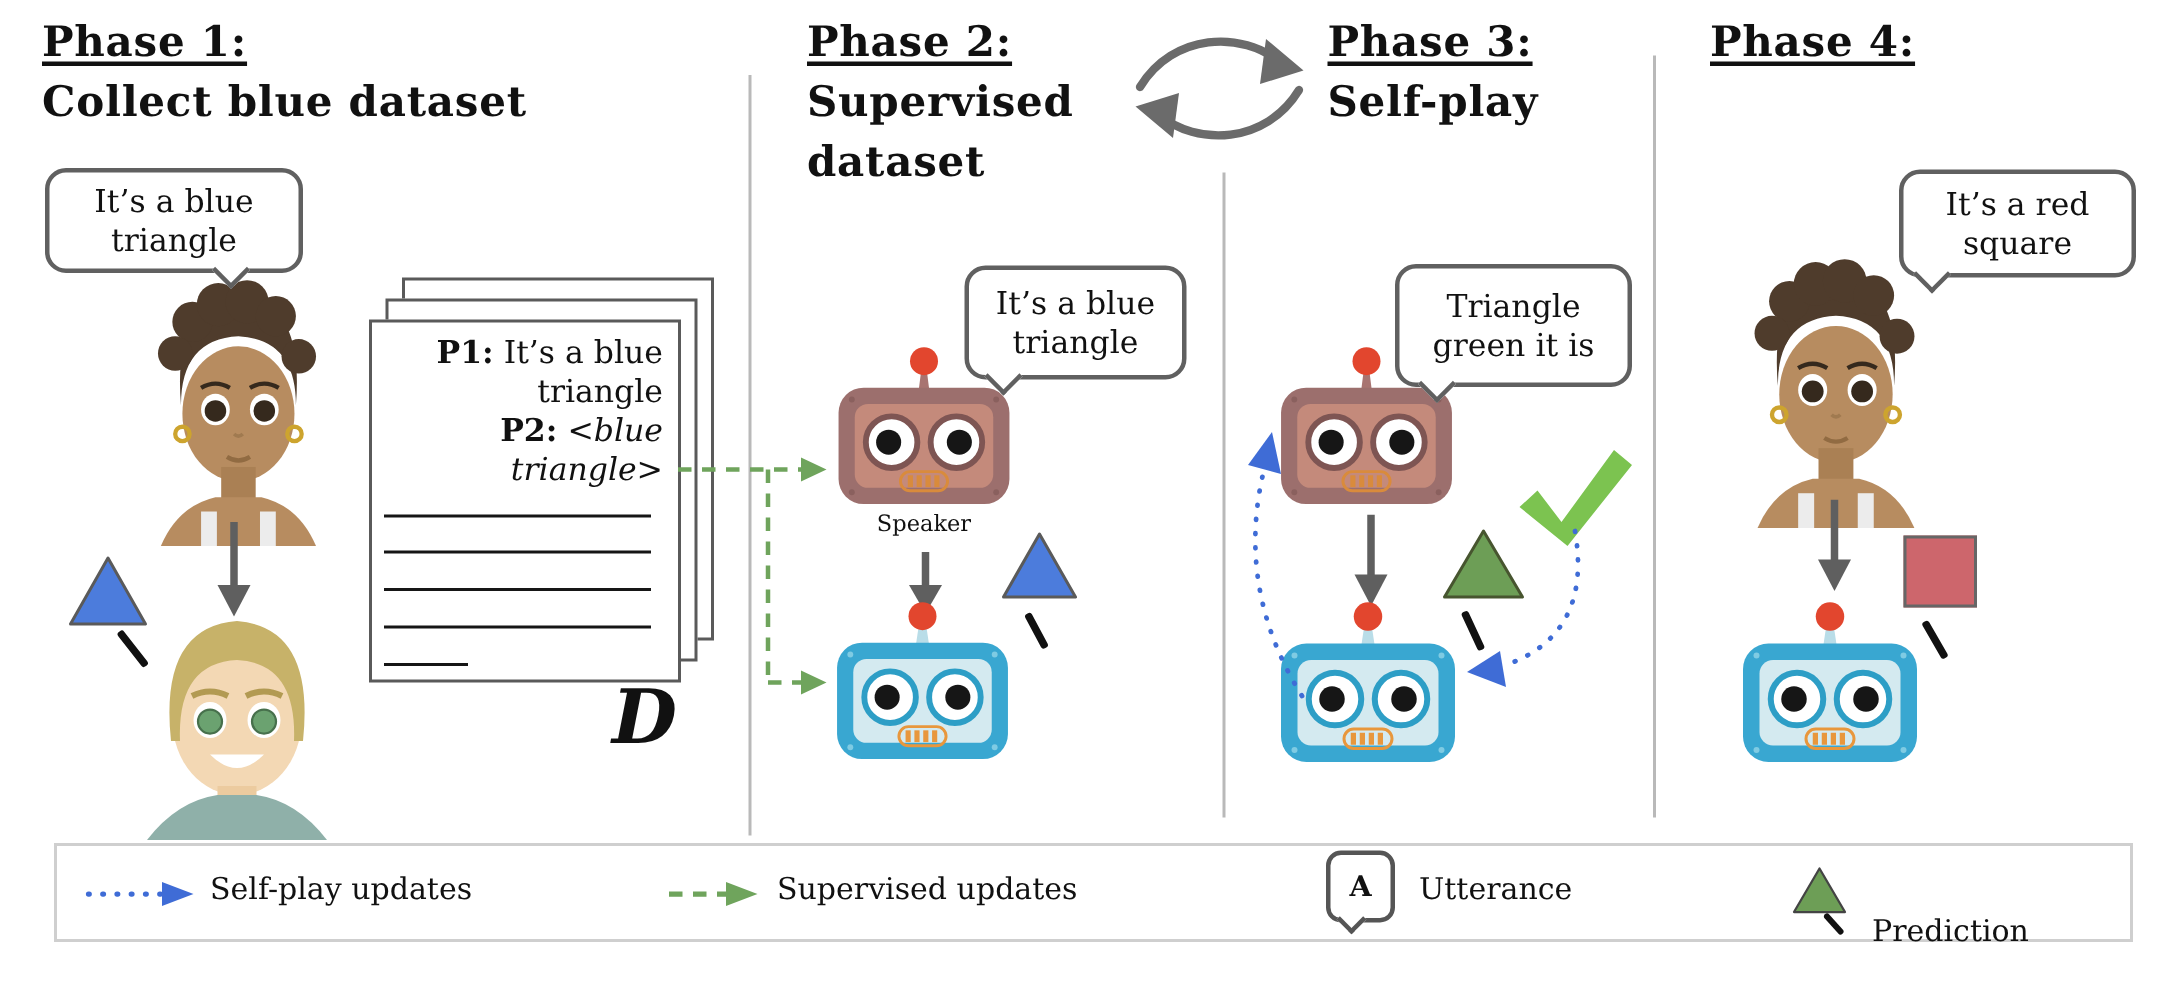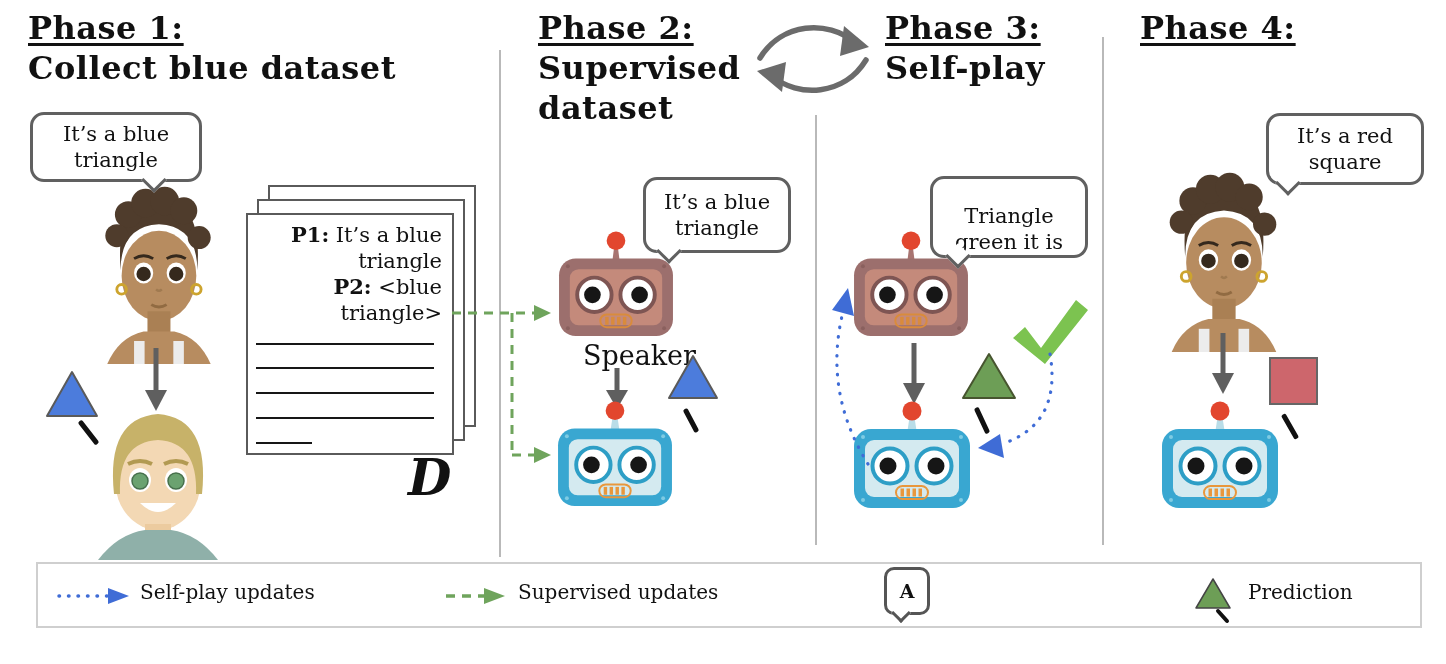--- a/index.html
+++ b/index.html
@@ -1,39 +1,39 @@
 <!DOCTYPE html>
 <html><head>
 <meta charset="utf-8">
 <style>
   html,body{margin:0;padding:0;background:#fff;}
   #stage{position:relative;width:1446px;height:664px;background:#fff;overflow:hidden;
          font-family:"DejaVu Serif","Liberation Serif",serif;color:#111;}
   .abs{position:absolute;}
   
-  .phase-head{position:absolute;font-weight:bold;font-size:32px;line-height:40px;letter-spacing:.5px;}
+  .phase-head{position:absolute;font-weight:bold;font-size:28px;line-height:40px;letter-spacing:.5px;}
   .phase-head .t{text-decoration:underline;text-decoration-thickness:3px;text-underline-offset:4px;}
   
   .vdiv{position:absolute;width:2px;background:#b9b9b9;}
   
   .bubble{position:absolute;background:#fff;border:3px solid #606060;border-radius:14px;
           display:flex;align-items:center;justify-content:center;text-align:center;
           font-size:21px;line-height:26px;z-index:5;}
   .bubble .tail{position:absolute;width:15px;height:15px;background:#fff;
           border-right:3px solid #606060;border-bottom:3px solid #606060;
           transform:rotate(45deg);bottom:-10px;}
   
   .slash{position:absolute;height:5px;background:#111;border-radius:2px;}
   
-  .agent-label{position:absolute;font-size:27px;text-align:right;width:160px;}
+  .agent-label{position:absolute;font-size:15px;text-align:center;width:160px;}
   
   .page{position:absolute;width:208px;height:242px;background:#fff;border:2px solid #5a5a5a;box-sizing:border-box;}
   .doc-text{position:absolute;left:258px;top:222px;width:184px;font-size:21px;line-height:26px;text-align:right;}
   .doc-text .b{font-weight:bold;}
-  .doc-text .i{}
+  .doc-text .i{font-style:italic;}
   .doc-line{position:absolute;height:2px;background:#161616;}
   .dataset-symbol{position:absolute;font-size:50px;font-style:italic;font-weight:600;}
   
   .legend-box{position:absolute;left:36px;top:562px;width:1386px;height:66px;
               border:2px solid #cfcfcf;background:#fff;box-sizing:border-box;}
   .legend-label{position:absolute;top:580px;font-size:20px;}
   .utt-icon{position:absolute;left:884px;top:567px;width:40px;height:42px;background:#fff;
             border:3.5px solid #555;border-radius:10px;display:flex;align-items:center;justify-content:center;
             font-weight:bold;font-size:19px;}
   .utt-icon .tail{position:absolute;width:11px;height:11px;background:#fff;
@@ -206,21 +206,21 @@
     <polygon points="1,22 23,22 12,41" fill="#5f5f5f"></polygon>
   </svg>
   <svg class="abs" style="left:666px;top:352px;" width="54" height="50">
     <polygon points="27,4 51,46 3,46" fill="#4c7cdc" stroke="#5a5a5a" stroke-width="2" stroke-linejoin="round"></polygon>
   </svg>
   <div class="slash" style="left:678px;top:418px;width:26px;transform:rotate(62deg);"></div>
   <svg class="abs" style="left:556px;top:398px;" width="118" height="110" viewBox="0 0 120 112">
     <use href="#sym-robot-blue"></use>
   </svg>
 
-  <div class="bubble" style="left:930px;top:176px;width:152px;height:76px;align-items:flex-end;">
+  <div class="bubble" style="left:930px;top:176px;width:152px;height:76px;">
     <span>Triangle green it is</span>
     <span class="tail" style="left:16px;"></span>
   </div>
   <svg class="abs" style="left:852px;top:228px;" width="118" height="110" viewBox="0 0 120 112">
     <use href="#sym-robot-red"></use>
   </svg>
   <svg class="abs" style="left:902px;top:343px;" width="24" height="62">
     <line x1="12" y1="0" x2="12" y2="42" stroke="#5f5f5f" stroke-width="5"></line>
     <polygon points="1,40 23,40 12,61" fill="#5f5f5f"></polygon>
   </svg>
@@ -267,19 +267,20 @@
   <div class="legend-label" style="left:140px;">Self-play updates</div>
   <svg class="abs" style="left:444px;top:586px;" width="64" height="20">
     <line x1="2" y1="10" x2="40" y2="10" stroke="#6fa45c" stroke-width="3.5" stroke-dasharray="9 7"></line>
     <polygon points="40,2 40,18 61,10" fill="#6fa45c"></polygon>
   </svg>
   <div class="legend-label" style="left:518px;">Supervised updates</div>
   <div class="utt-icon">
     <span>A</span>
     <span class="tail"></span>
   </div>
+  <div class="legend-label" style="left:946px;">Utterance</div>
   <svg class="abs" style="left:1194px;top:576px;" width="46" height="48">
     <polygon points="19,3 36,32 2,32" fill="#6d9e56" stroke="#444" stroke-width="1.5" stroke-linejoin="round"></polygon>
     <line x1="24" y1="35" x2="33" y2="45" stroke="#111" stroke-width="4" stroke-linecap="round"></line>
   </svg>
-  <div class="legend-label" style="left:1248px;">Prediction</div>
+  <div class="legend-label" style="left:1248px;margin-top:28px;">Prediction</div>
 
 </div>
 
 </body></html>

